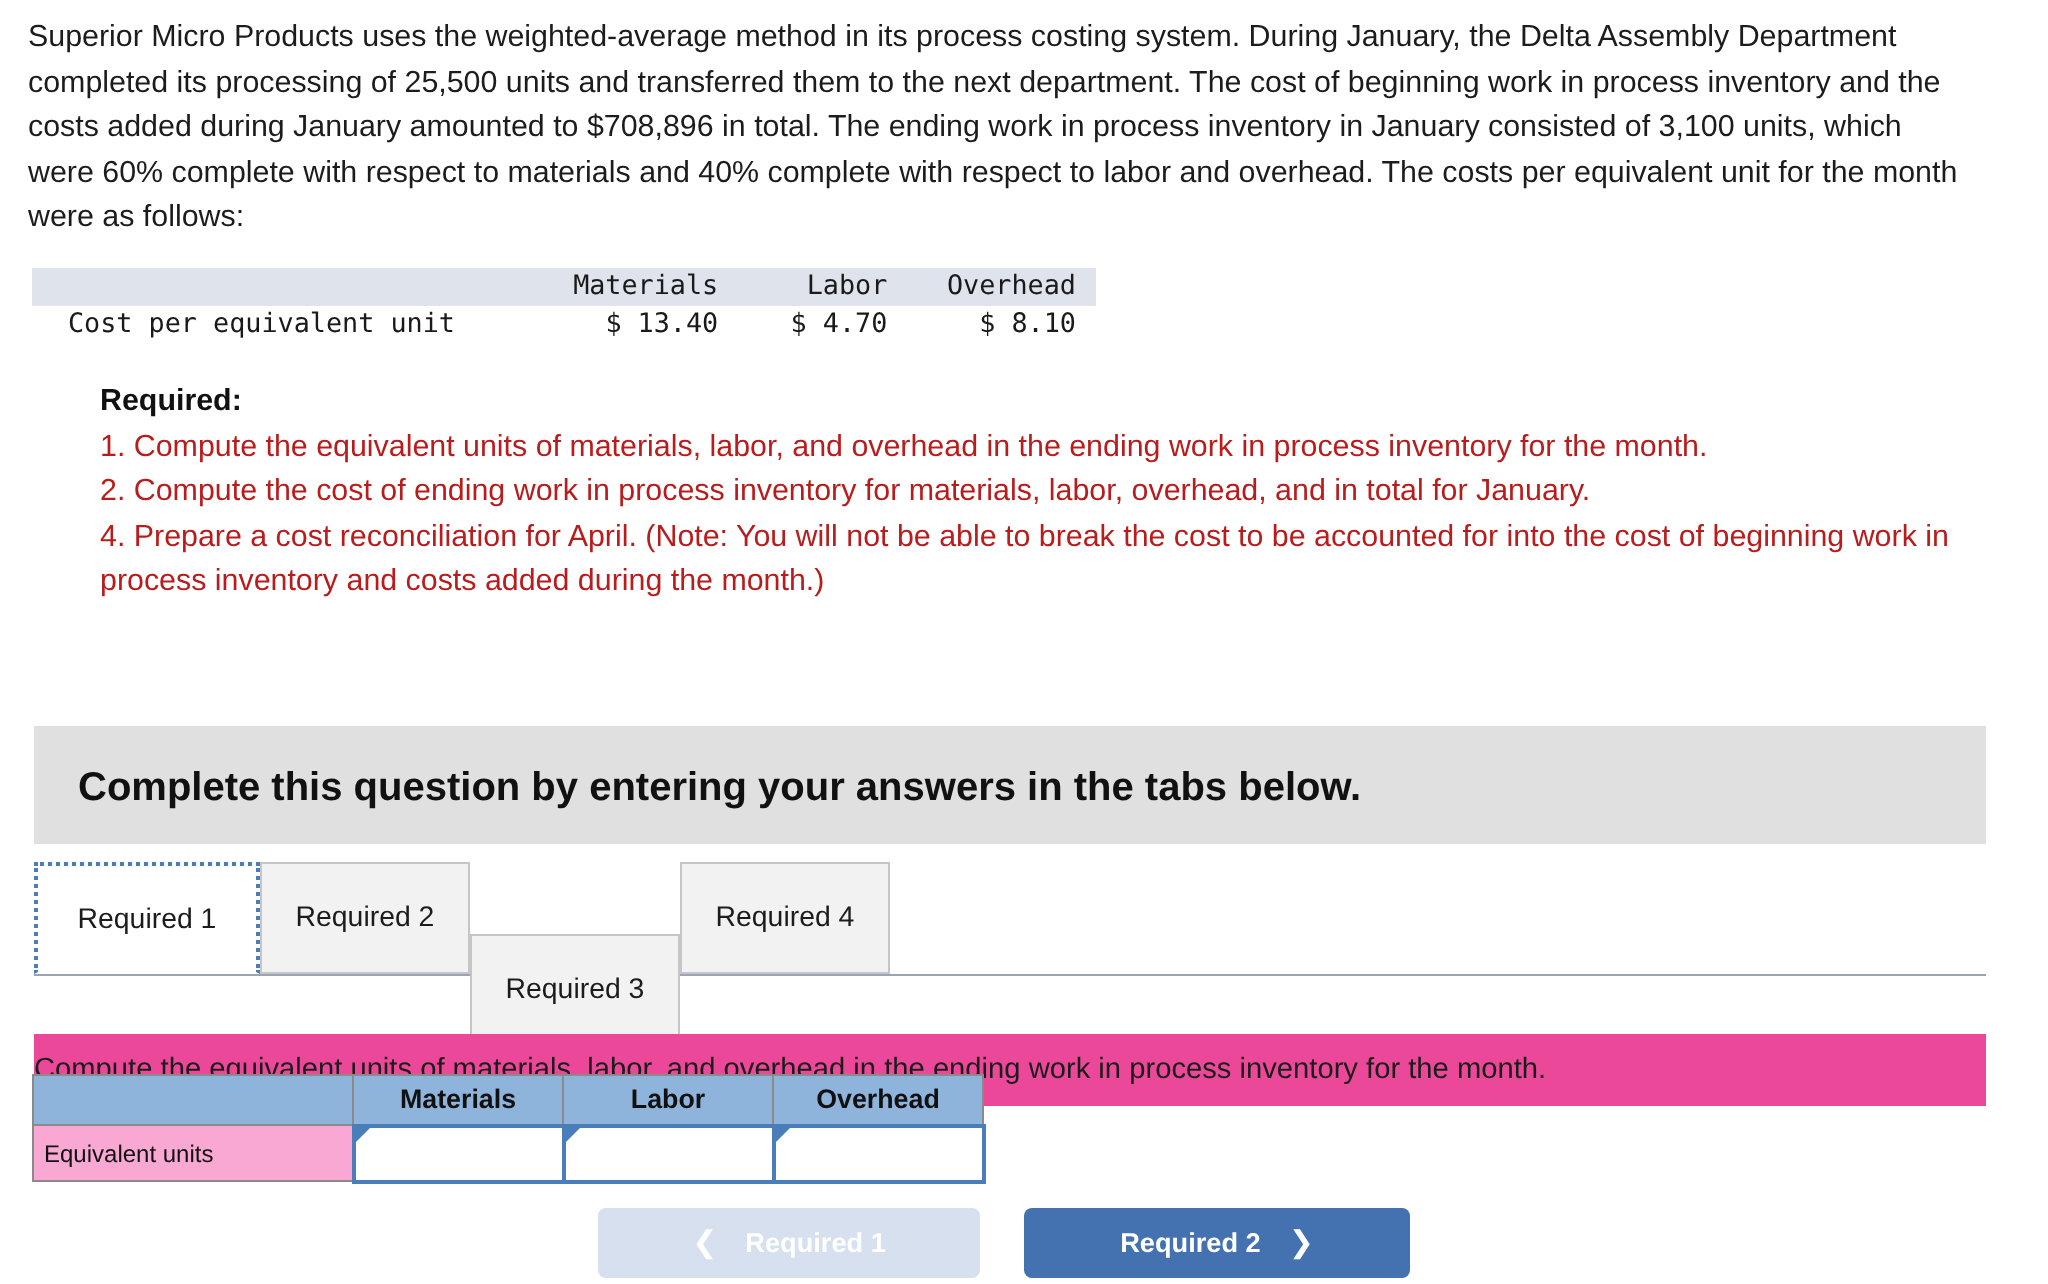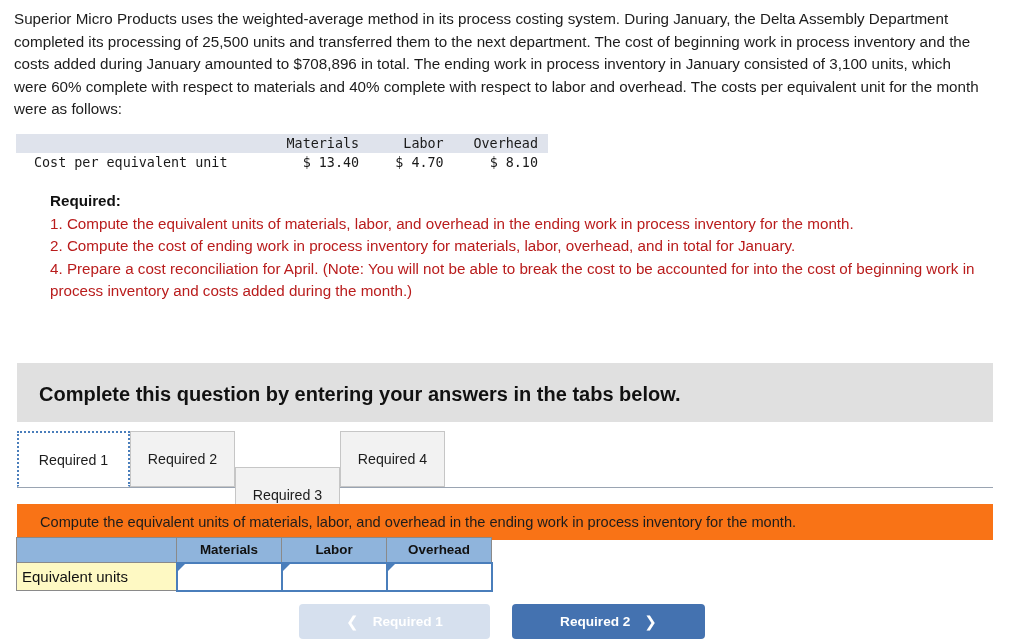--- a/index.html
+++ b/index.html
@@ -121,28 +121,28 @@
     border: 2px dotted #4a7ebb;
     border-bottom: 1px solid #ffffff;
     z-index: 3;
     font-weight: normal;
   }
 
   
   .question-bar {
     position: absolute;
     left: 17px;
-    top: 504px;
+    top: 517px;
     width: 976px;
     height: 36px;
-    background: #f97316;
+    background: #ec4899;
     box-sizing: border-box;
     display: flex;
     align-items: center;
-    padding-left: 23px;
+    padding-left: 0;
     font-size: 14.6px;
     color: #1c1c1c;
   }
 
   
   .answer-grid {
     position: absolute;
     left: 16px;
     top: 537px;
     border-collapse: collapse;
@@ -157,24 +157,24 @@
   .answer-grid thead th {
     background: #8fb4dc;
     color: #111;
     font-weight: bold;
     font-size: 13.4px;
     text-align: center;
   }
   .answer-grid th.ag-corner { width: 160px; background: #8fb4dc; }
   .answer-grid th.ag-col { width: 105px; }
   .answer-grid td.ag-rowlabel {
-    background: #fef9c3;
+    background: #f9a8d4;
     text-align: left;
     padding-left: 5px;
-    font-size: 15px;
+    font-size: 12px;
     color: #111;
     height: 28px;
   }
   .answer-grid td.ag-input {
     background: #ffffff;
     border: 2px solid #4a7ebb;
     position: relative;
     height: 28px;
   }
   .ag-marker {

